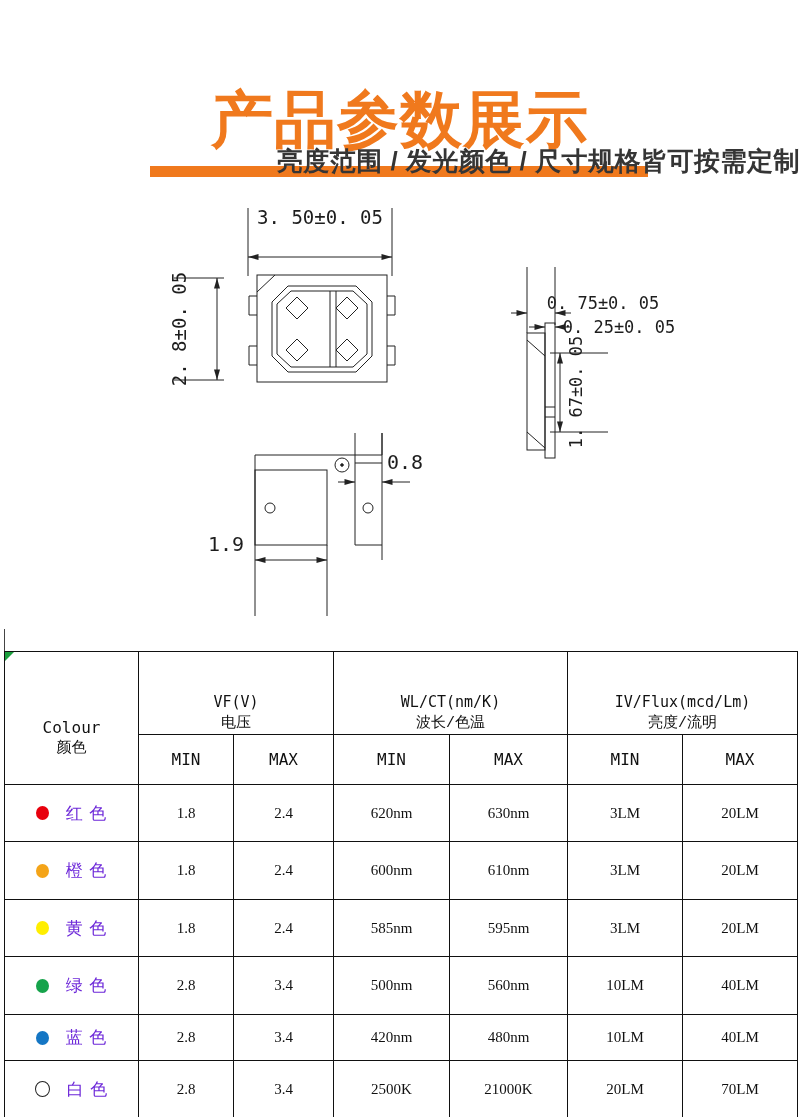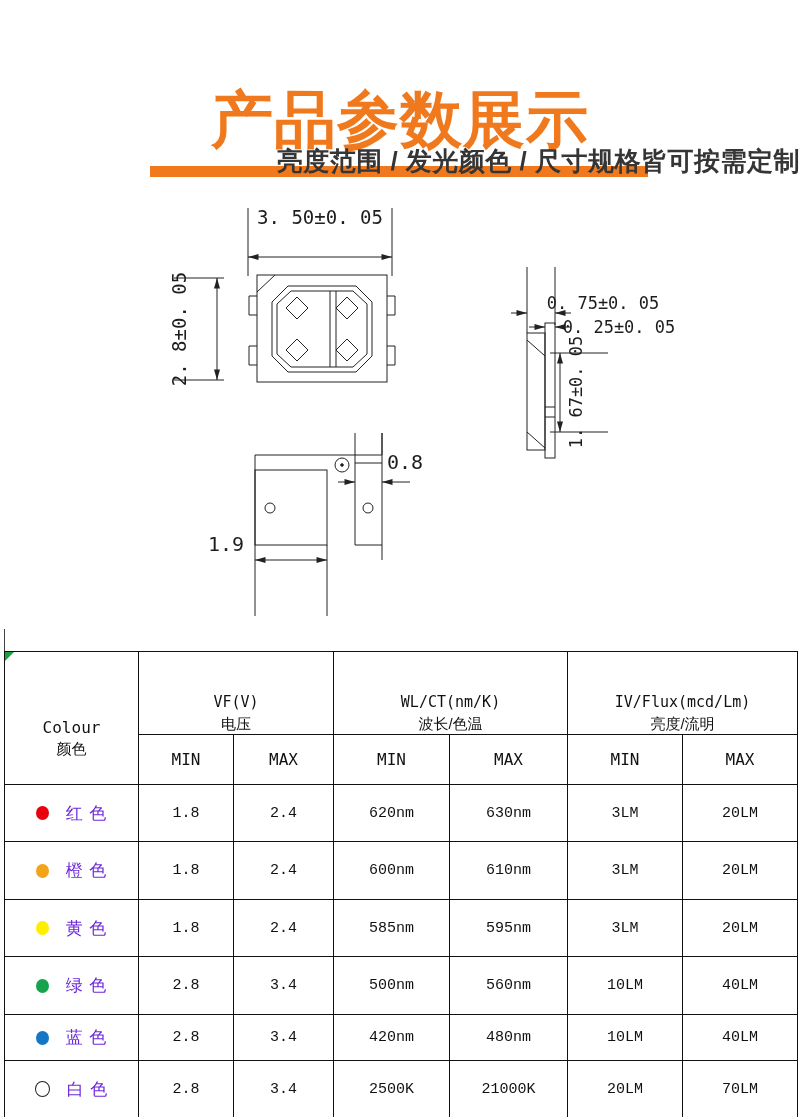--- a/index.html
+++ b/index.html
@@ -21,23 +21,23 @@
   
   .stray-line{position:absolute;left:4px;top:629px;width:1px;height:22px;background:#444;}
   .green-tri{position:absolute;left:5px;top:652px;width:0;height:0;z-index:3;
              border-top:9px solid #1b9e3d;border-right:9px solid transparent;}
   table.spec{position:absolute;left:4px;top:651px;width:793px;border-collapse:collapse;
              table-layout:fixed;background:#fff;}
   table.spec{border:1px solid #111;border-bottom:3px solid #000;}
   table.spec td{border:1px solid #111;text-align:center;vertical-align:middle;
                 padding:0;color:#111;overflow:hidden;}
   .lat{font-family:"DejaVu Sans Mono","Liberation Mono",monospace;font-size:15px;line-height:21px;margin-top:40px;}
-  .cjk{font-family:Liberation Sans, sans-serif;font-size:15px;line-height:21px;}
+  .cjk{font-family:Liberation Mono, monospace;font-size:15px;line-height:21px;}
   .minmax{font-family:"DejaVu Sans Mono","Liberation Mono",monospace;font-size:16px;}
-  .val{font-family:Liberation Mono, monospace;font-size:15px;margin-top:12px;}
+  .val{font-family:Liberation Serif, serif;font-size:15px;margin-top:12px;}
   .colour-cell .lat{font-size:16px;}
   .name-cell{display:flex;align-items:center;justify-content:center;gap:17px;}
   .dot{width:13px;height:14px;border-radius:50%;flex:0 0 auto;}
   .row-label{font-size:17px;letter-spacing:1px;color:#6d28d9;}
 </style>
 </head>
 <body>
 
 <div id="page">
 

